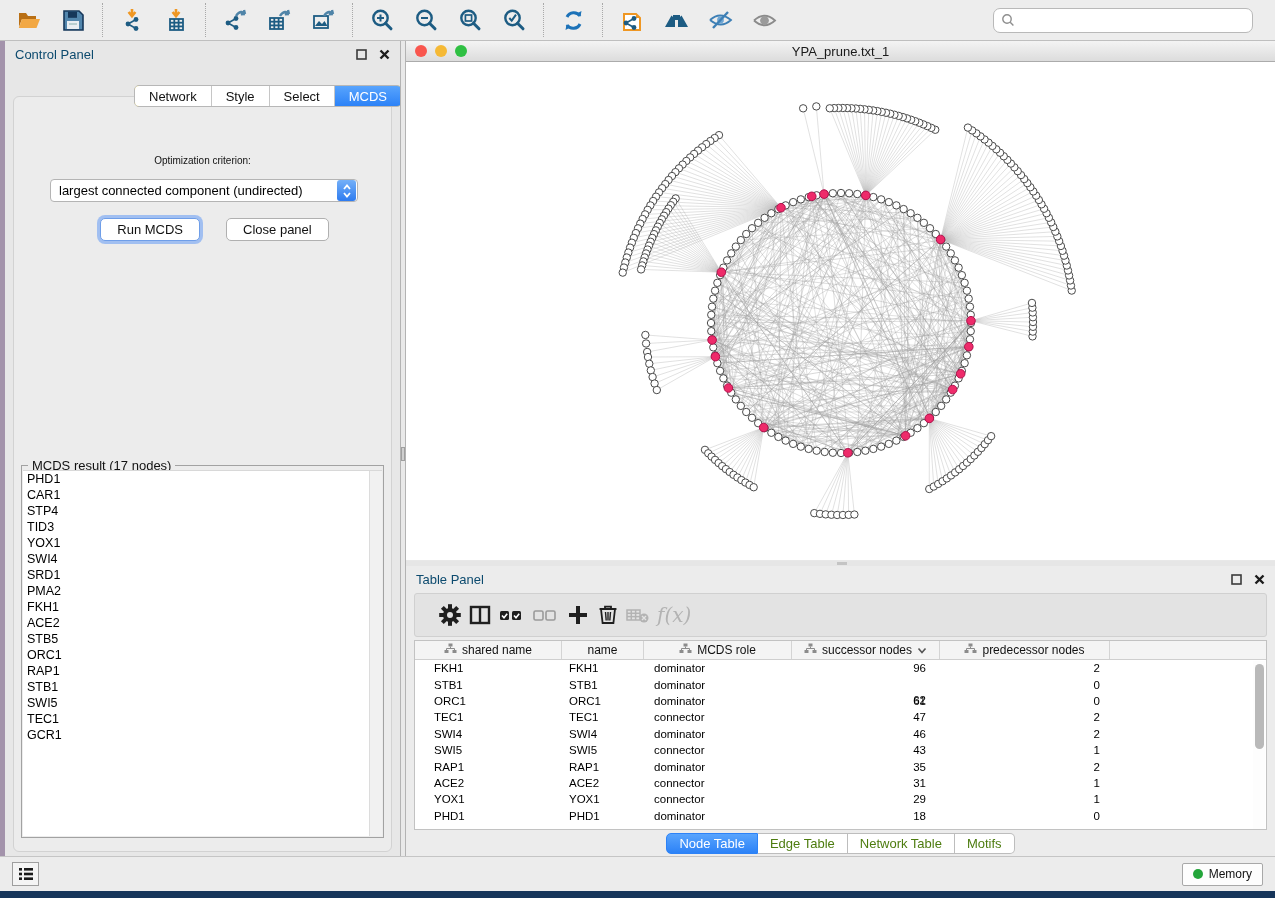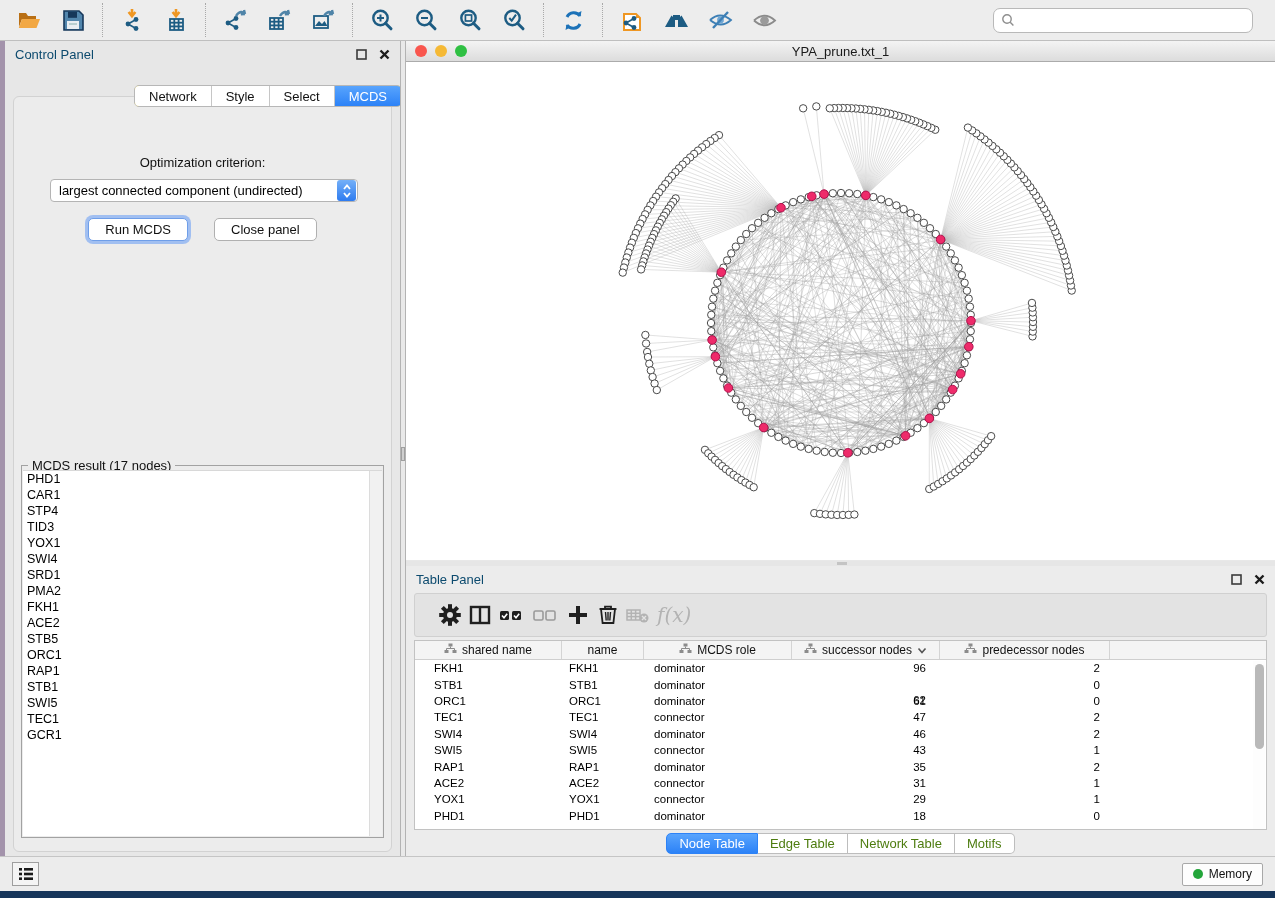--- a/index.html
+++ b/index.html
@@ -31,28 +31,28 @@
   .panel-winbtns { margin-left:auto; display:flex; gap:12px; align-items:center; }
   #cp-page { position:absolute; left:8px; top:55px; width:379px; height:756px;
     background:#ececec; border:1px solid #d2d2d2; border-radius:6px; }
   #cp-tabs { position:absolute; left:74px; top:-12px; height:22px; display:flex;
     border:1px solid #b7b7b7; border-radius:5px; overflow:hidden; background:#fde047;margin-left:46px; }
   .seg-tab { padding:0 14px; font-size:13px; display:flex; align-items:center;
     background:#fff; color:#111; border-right:1px solid #c6c6c6; cursor:default; }
   .seg-tab:last-child { border-right:none; }
   .seg-tab.active { background:linear-gradient(#58a4fd,#2c82f7); color:#fff; }
 
-  #opt-label { position:absolute; left:0; top:58px; width:100%; text-align:center; font-size:13px; color:#111; }
+  #opt-label { position:absolute; left:0; top:58px; width:100%; text-align:center; font-size:10px; color:#111; }
   #opt-select { position:absolute; left:36px; top:82px; width:308px; height:23px;
     background:#fff; border:1px solid #b4b4b4; border-radius:4px;
     display:flex; align-items:center; font-size:13px; }
   #opt-select .sel-text { flex:1; padding-left:8px; white-space:nowrap; overflow:hidden; }
   #opt-select .sel-step { width:19px; height:21px; border-radius:3px; margin-right:1px;
     background:linear-gradient(#74b0f8,#2e7bf0); display:flex; align-items:center; justify-content:center; }
-  #btn-row { position:absolute; left:0; top:121px; width:100%; display:flex; justify-content:center; gap:26px; }
+  #btn-row { position:absolute; left:12px; top:121px; width:100%; display:flex; justify-content:center; gap:26px; }
   .mac-btn { height:23px; padding:0 16px; background:#fff; border:1px solid #b0b0b0;
     border-radius:5px; font-size:13px; font-family:"Liberation Sans",sans-serif; color:#111; }
   .mac-btn.focused { box-shadow:0 0 0 3px rgba(100,155,245,.55); border-color:#6f9ee8; }
 
   #mcds-fieldset { position:absolute; left:7px; top:368px; width:363px; height:373px;
     border:1px solid #a2a2a2; background:#ececec; }
   #mcds-legend { position:absolute; left:6px; top:-8px; background:#ececec; padding:0 4px; font-size:13px; color:#111; }
   #mcds-list { position:absolute; left:1px; top:4px; right:1px; bottom:1px; background:#fff;
     overflow:hidden; border-top:1px solid #d8d8d8; }
   #mcds-scroll { position:absolute; right:0; top:0; width:13px; height:100%;

